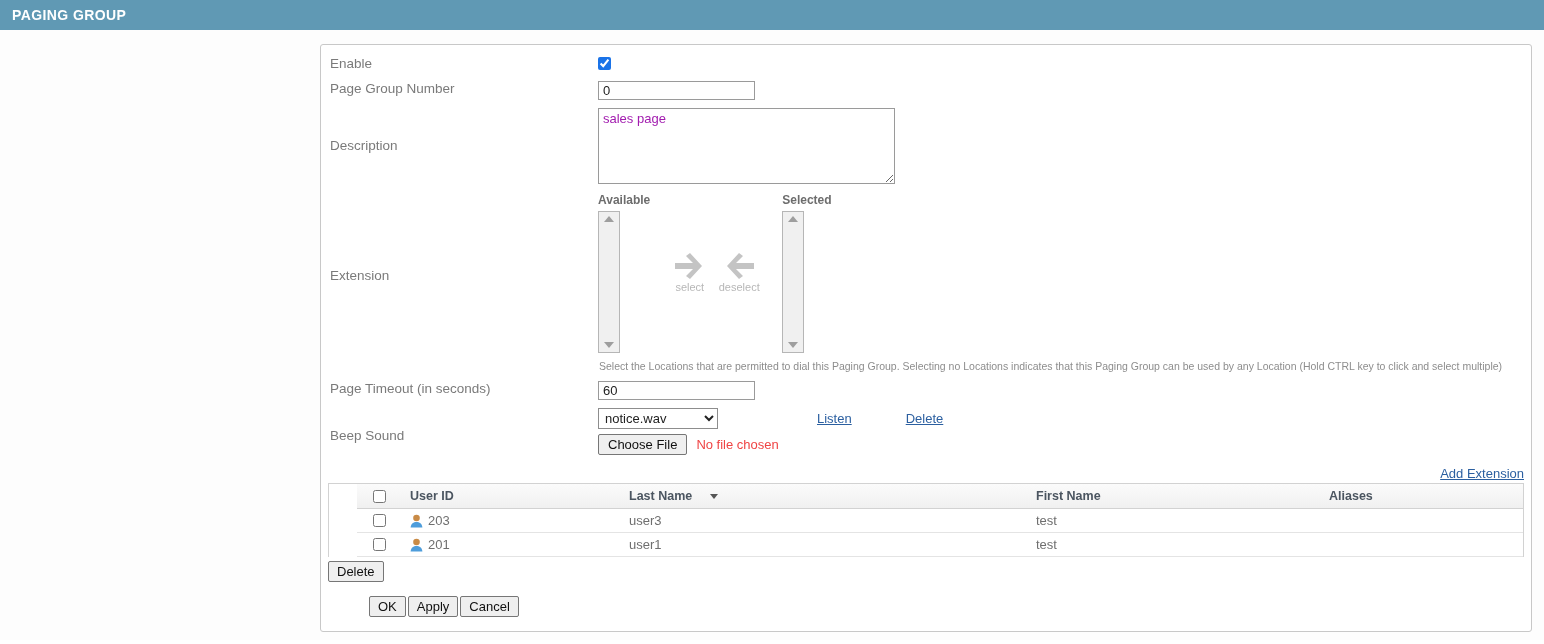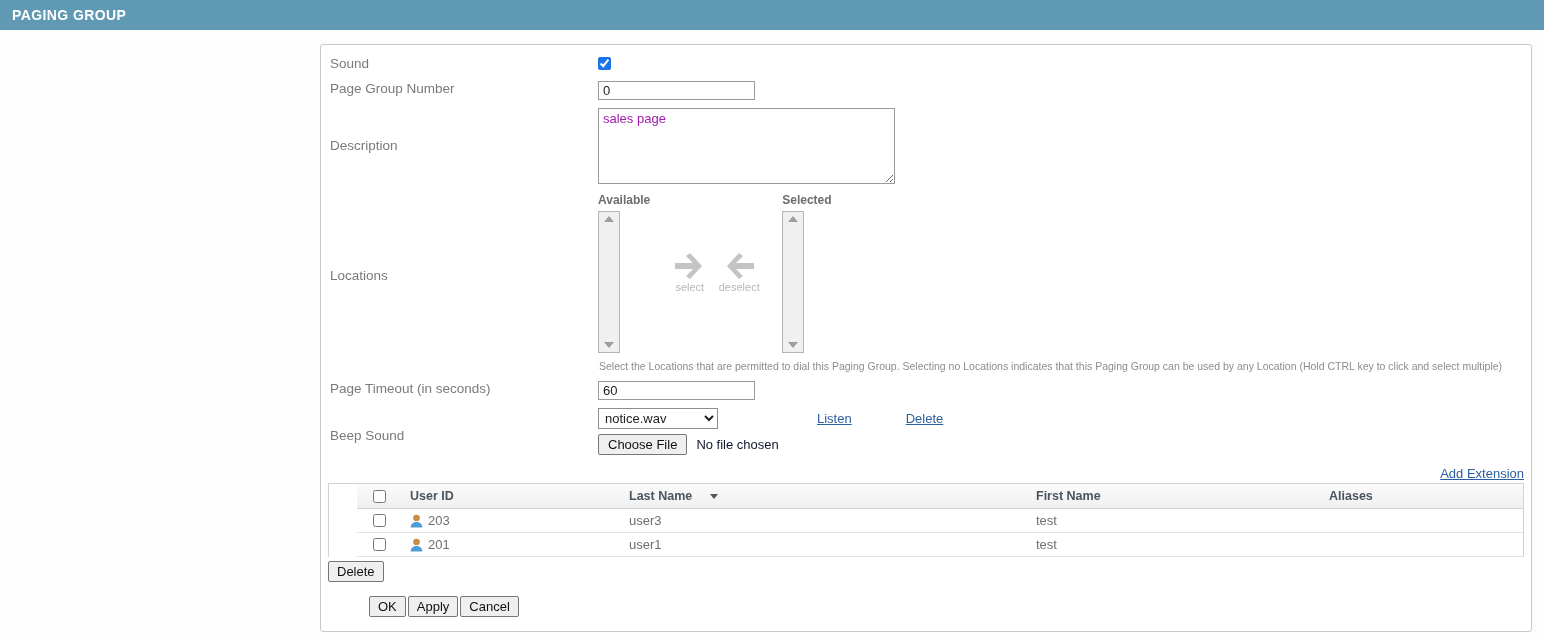--- a/index.html
+++ b/index.html
@@ -212,21 +212,21 @@
     font-size: 13px;
     border: 1px solid #767676;
     background: #efefef;
     color: #111;
     padding: 2px 9px;
     border-radius: 2px;
     cursor: pointer;
   }
   .no-file {
     font-size: 13px;
-    color: #0f172a;
+    color: #ef4444;
     margin-left: 9px;
   }
 
   
   .add-ext-wrap {
     text-align: right;
     padding-right: 7px;
     margin-top: 11px;
   }
 
@@ -307,42 +307,42 @@
   <span class="title-text">PAGING GROUP</span>
 </div>
 
 <div class="page-body">
 
   <div class="panel">
 
     <div class="form-area">
 
       <div class="row row-enable">
-        <div class="lbl">Sound</div>
+        <div class="lbl">Enable</div>
         <div class="fld">
           <input type="checkbox" class="cb-enable" checked="" style="">
         </div>
       </div>
 
       <div class="row row-pgn">
         <div class="lbl">Page Group Number</div>
         <div class="fld">
           <input type="text" class="inp-pgn" value="0" style="">
         </div>
       </div>
 
       <div class="row row-desc">
         <div class="lbl" style="padding-top:30px;">Description</div>
         <div class="fld">
           <textarea class="desc-box" style="">sales page</textarea>
         </div>
       </div>
 
       <div class="row row-loc">
-        <div class="lbl" style="padding-top:75px;">Locations</div>
+        <div class="lbl" style="padding-top:75px;">Extension</div>
         <div class="fld">
           <div class="dual">
 
             <div class="list-col">
               <div class="list-head">Available</div>
               <div class="listbox">
                 <div class="fake-scroll">
                   <span class="arrow-up"></span>
                   <span class="arrow-dn"></span>
                 </div>

